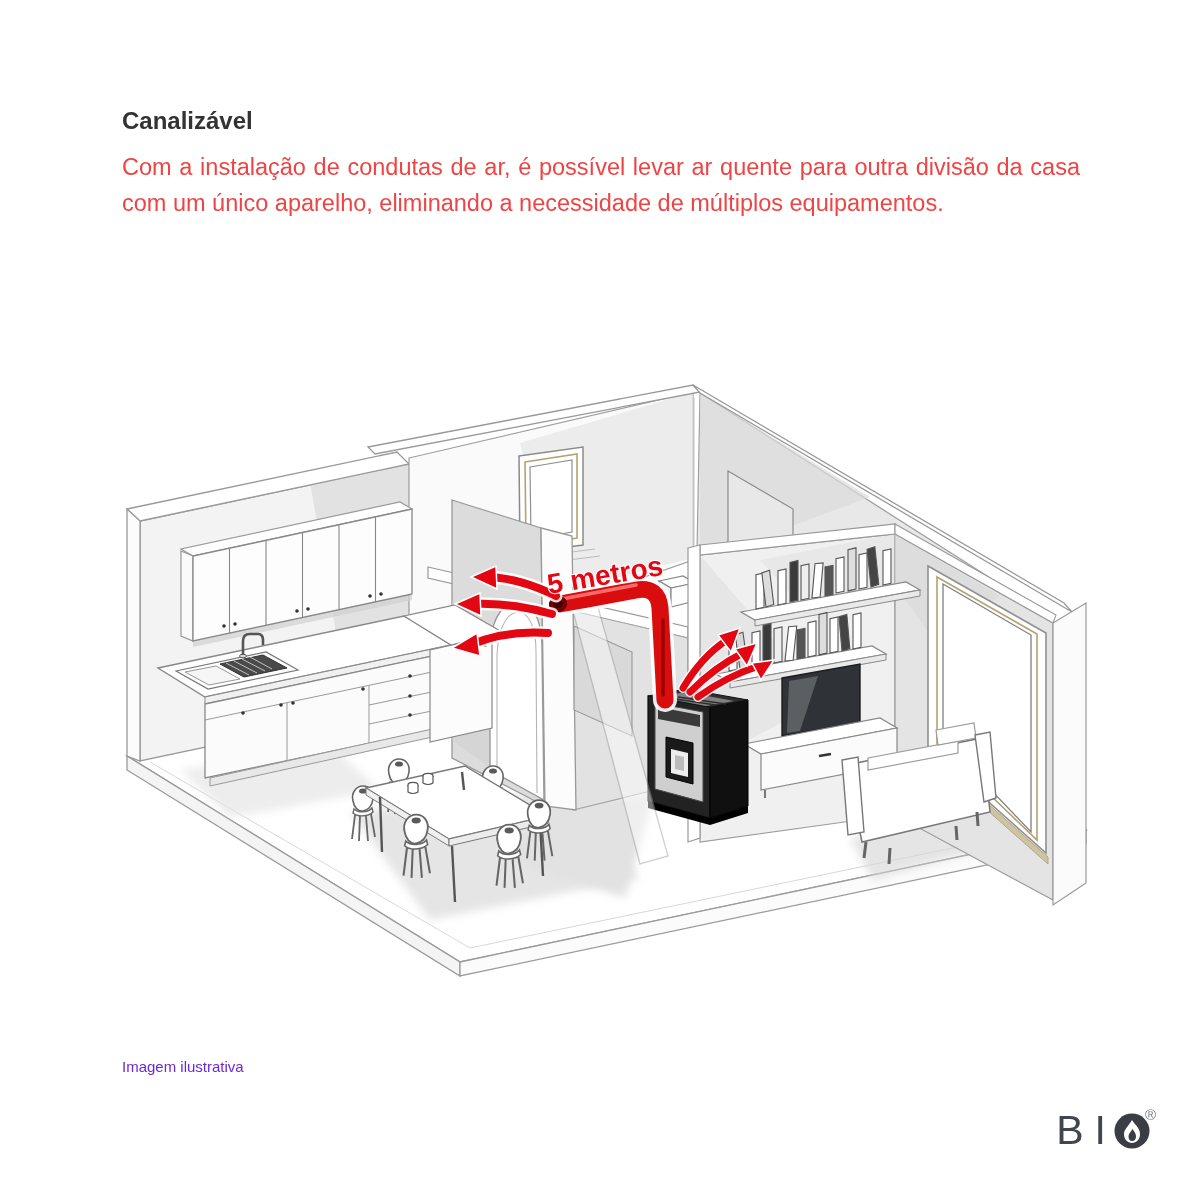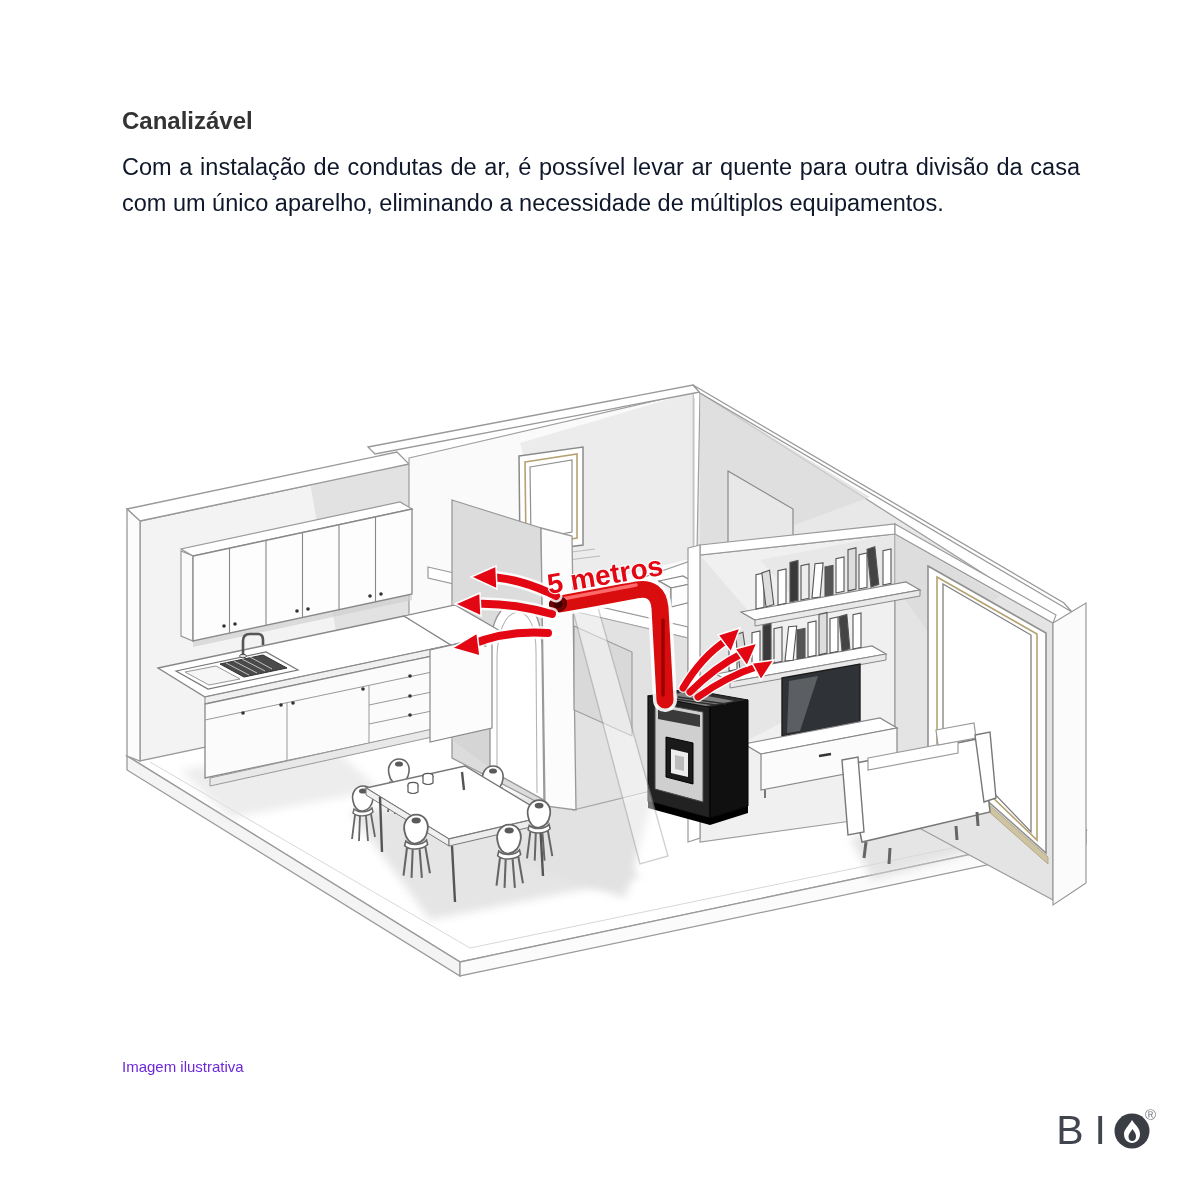--- a/index.html
+++ b/index.html
@@ -1,20 +1,20 @@
 <!DOCTYPE html>
 <html><head>
 <meta charset="utf-8">
 <style>
   html,body{margin:0;padding:0;background:#fff;}
   .page{position:relative;width:1188px;height:1200px;background:#fff;overflow:hidden;
         font-family:"Liberation Sans",sans-serif;}
   .copy{position:absolute;left:122px;top:107px;width:958px;color:#3d3d3d;}
   .copy h1{margin:0 0 14px 0;font-size:24px;line-height:28px;font-weight:bold;color:#333;}
-  .copy p{margin:0;font-size:23.5px;line-height:36px;text-align:justify;color:#0f172a;}
+  .copy p{margin:0;font-size:23.5px;line-height:36px;text-align:justify;color:#ef4444;}
   .note{position:absolute;left:122px;top:1058px;font-size:15px;color:#6d28d9;}
   .scene{position:absolute;left:0;top:0;width:1200px;height:1200px;}
   .logo{position:absolute;right:32px;top:1110px;display:flex;align-items:center;color:#41454e;}
   .logo .word{font-size:41px;letter-spacing:11px;font-weight:400;line-height:41px;}
   .logo .flamewrap{margin:0 2px 0 -4px;display:inline-flex;}
   .logo sup{font-size:15px;align-self:flex-start;margin:-4px 0 0 -8px;color:#7a7e86;}
   svg text.ductlbl{font-family:"Liberation Sans",sans-serif;font-weight:bold;font-size:28px;
         paint-order:stroke;stroke:#ffffff;stroke-width:2px;}
 </style>
 </head>

